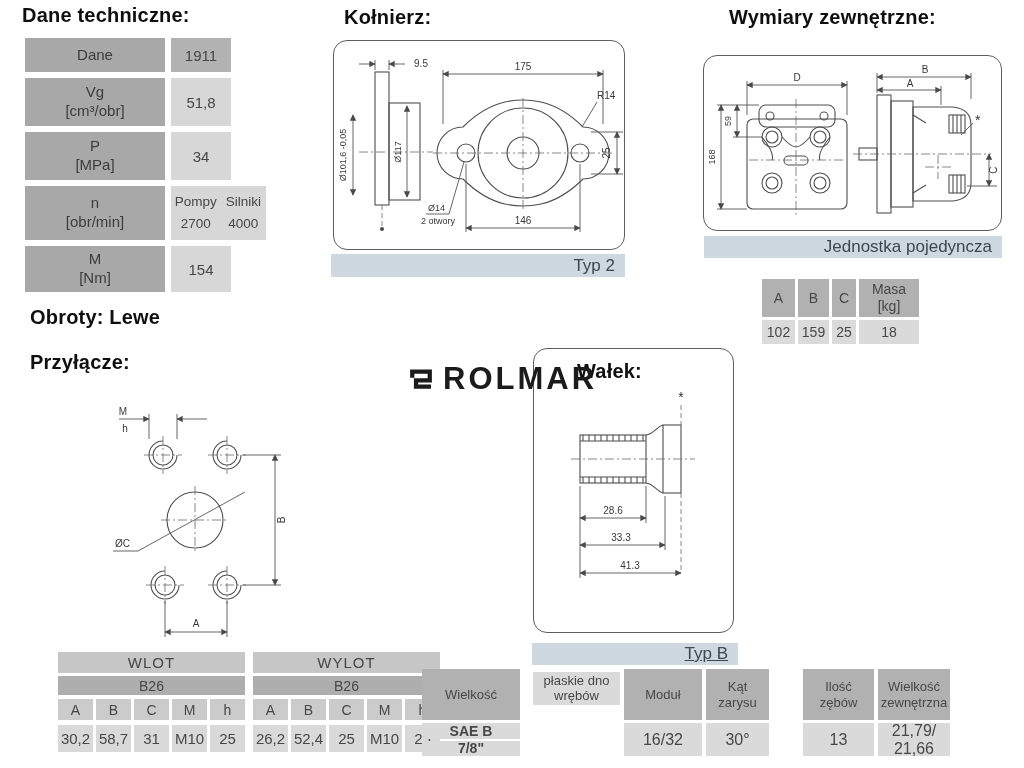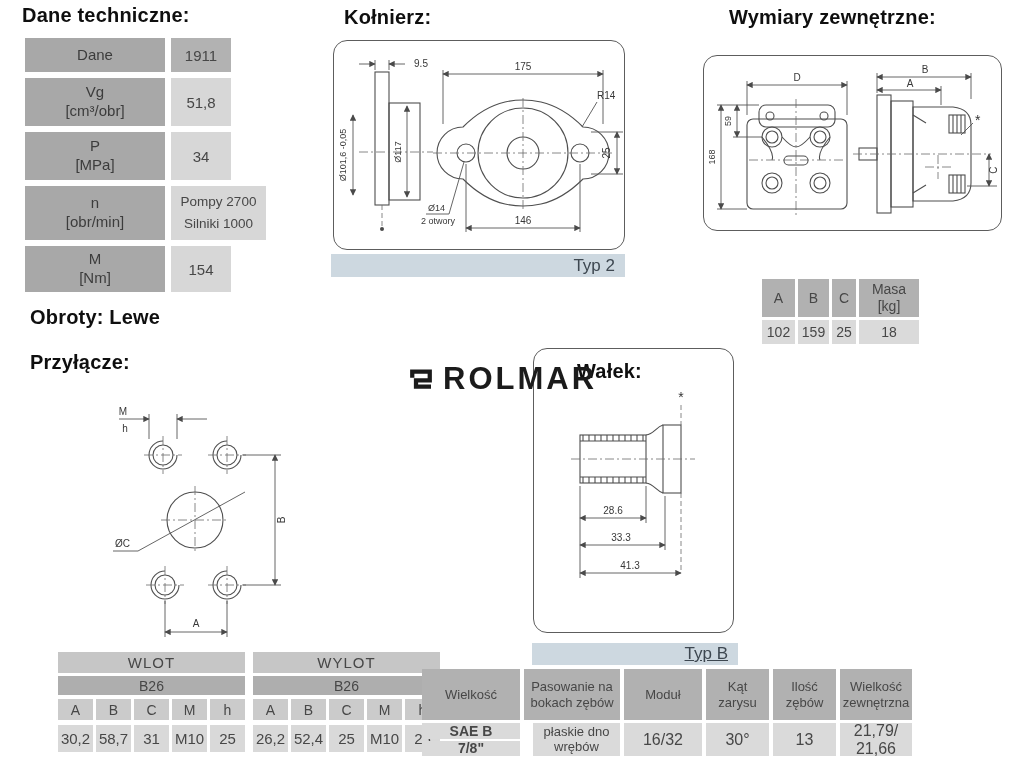--- a/index.html
+++ b/index.html
@@ -9,21 +9,21 @@
   .band{position:absolute;background:#cdd8e0;color:#3d4750;font-size:17px;display:flex;align-items:center;
         justify-content:flex-end;padding-right:10px;box-sizing:border-box;}
   .box{position:absolute;border:1.6px solid #5d5d5d;border-radius:14px;box-sizing:border-box;}
   .cell{display:flex;align-items:center;justify-content:center;text-align:center;color:#474747;}
   
   .tt{position:absolute;left:25px;top:38px;}
   .tt-row{display:flex;gap:6px;margin-bottom:6px;}
   .tt-label{width:140px;background:#a8a8a8;flex-direction:column;line-height:1.25;font-size:15px;color:#3c3c3c;}
   .tt-val{width:60px;background:#d7d7d7;font-size:15px;}
   .tt-val.dark{background:#b2b2b2;}
-  .tt-val.wide{width:95px;font-size:13.5px;flex-direction:column;line-height:1.6;}
+  .tt-val.wide{width:95px;font-size:13.5px;flex-direction:row;line-height:1.6;}
   
   .pt{position:absolute;left:18px;top:652px;display:flex;gap:8px;margin-left:40px;}
   .pt-group{width:187px;}
   .pt-title{height:21px;background:#c6c6c6;margin-bottom:3px;font-size:15px;letter-spacing:1px;}
   .pt-size{height:19px;background:#aeaeae;margin-bottom:4px;font-size:14px;}
   .pt-cols{display:flex;gap:3px;}
   .pt-col{width:35px;height:21px;background:#cbcbcb;font-size:14px;}
   .pt-vals{margin-top:5px;}
   .pt-vals .pt-col{height:27px;background:#d9d9d9;font-size:15px;}
   
@@ -83,21 +83,21 @@
       </div>
       <div class="cell tt-val" style="height:48px;">34</div>
     </div>
     <div class="tt-row" style="height:54px;">
       <div class="cell tt-label" style="height:54px;">
         <span>n</span>
         <span>[obr/min]</span>
       </div>
       <div class="cell tt-val wide" style="height:54px;">
         <span>Pompy 2700</span>
-        <span>Silniki 1000</span>
+        <span>Silniki 4000</span>
       </div>
     </div>
     <div class="tt-row" style="height:46px;">
       <div class="cell tt-label" style="height:46px;">
         <span>M</span>
         <span>[Nm]</span>
       </div>
       <div class="cell tt-val" style="height:46px;">154</div>
     </div>
   </div>
@@ -217,20 +217,23 @@
       <line class="dm" x1="238" y1="50" x2="238" y2="31"></line>
       <line class="dm" x1="174" y1="35" x2="238" y2="35" marker-start="url(#ea)" marker-end="url(#ea)"></line>
       <text class="dim" x="207" y="32" text-anchor="middle">A</text>
       <line class="dm" x1="264" y1="131" x2="294" y2="131"></line>
       <line class="dm" x1="286" y1="99" x2="286" y2="131" marker-start="url(#ea)" marker-end="url(#ea)"></line>
       <text class="dim" transform="rotate(-90 294 115)" x="294" y="115" text-anchor="middle">C</text>
       <line class="dm" x1="258" y1="80" x2="270" y2="68"></line>
       <text class="star" x="272" y="70">*</text>
     </g>
   </svg>
+  <div class="band" style="left:704px;top:236px;width:298px;height:22px;">
+    <span>Jednostka pojedyncza</span>
+  </div>
 
   <div class="at">
     <div class="at-col" style="width:33px;">
       <div class="cell at-head">A</div>
       <div class="cell at-val">102</div>
     </div>
     <div class="at-col" style="width:31px;">
       <div class="cell at-head">B</div>
       <div class="cell at-val">159</div>
     </div>
@@ -388,32 +391,31 @@
 
   <div class="st">
     <div class="st-col" style="width:98px;">
       <div class="cell st-head">Wielkość</div>
       <div class="st-two">
         <div class="cell sub">SAE B</div>
         <div class="cell sub">7/8"</div>
       </div>
     </div>
     <div class="st-col" style="width:96px;">
-      <div class="cell st-head">Pasowanie na bokach zębów</div>
       <div class="cell st-val small" style="padding:0 0;box-sizing:border-box;margin-left:9px;">płaskie dno wrębów</div>
     </div>
     <div class="st-col" style="width:78px;">
       <div class="cell st-head">Moduł</div>
       <div class="cell st-val">16/32</div>
     </div>
     <div class="st-col" style="width:63px;">
       <div class="cell st-head">Kąt zarysu</div>
       <div class="cell st-val">30°</div>
     </div>
-    <div class="st-col" style="width:63px;">
+    <div class="st-col" style="width:71px;margin-left:30px;">
       <div class="cell st-head">Ilość zębów</div>
       <div class="cell st-val">13</div>
     </div>
     <div class="st-col" style="width:72px;">
       <div class="cell st-head">Wielkość zewnętrzna</div>
       <div class="cell st-val" style="flex-direction:column;">
         <span>21,79/</span>
         <span>21,66</span>
       </div>
     </div>

